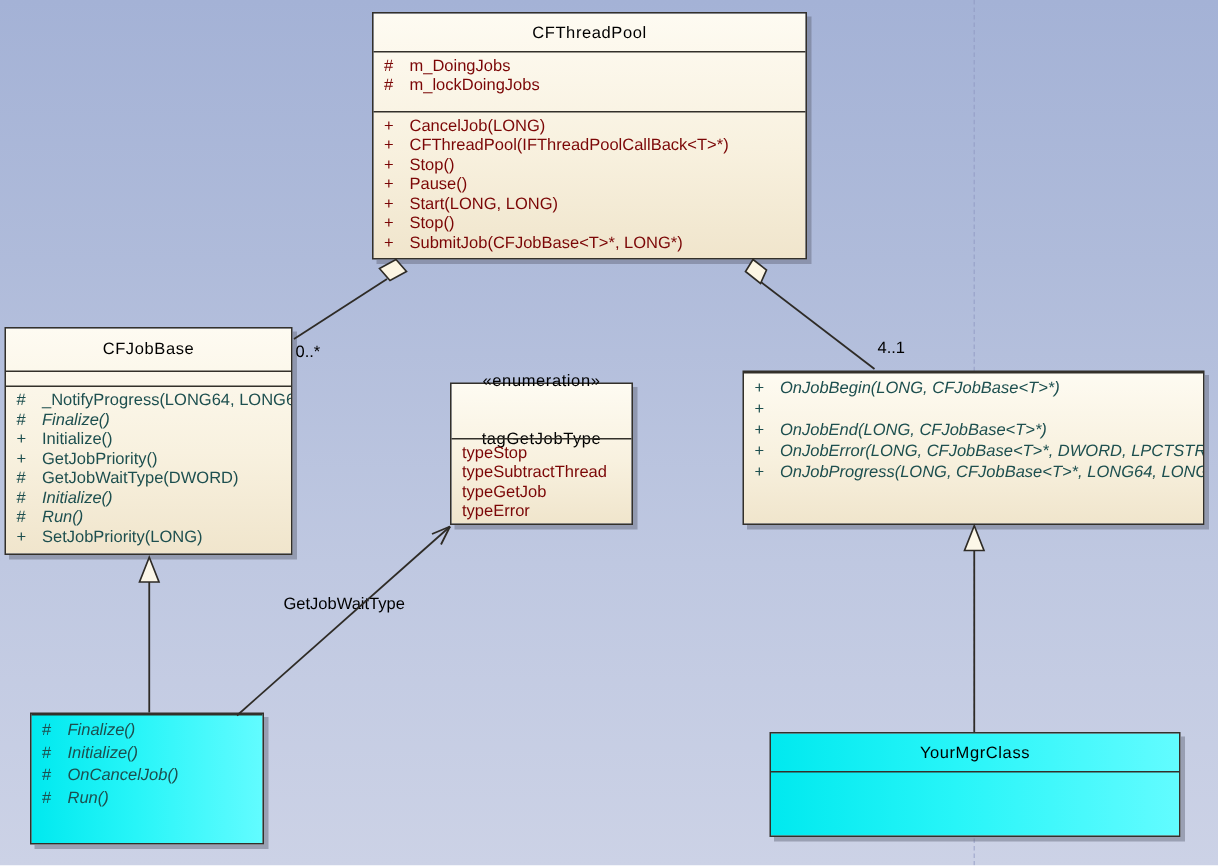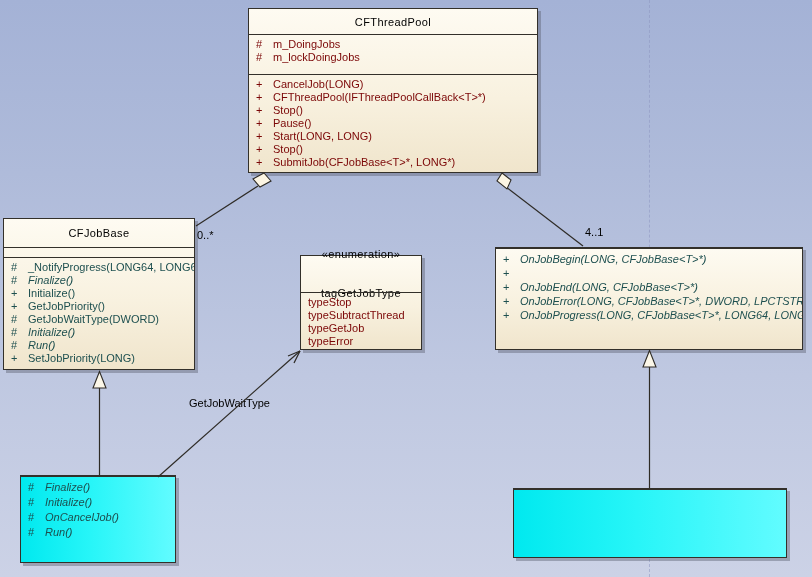--- a/index.html
+++ b/index.html
@@ -187,20 +187,21 @@
           <span class="i">OnCancelJob()</span>
         </div>
       <div class="row teal">
           <span class="vis">#</span>
           <span class="i">Run()</span>
         </div>
     </div>
   </div>
 
   <div class="uml-box cyan" style="left:513px;top:488px;width:274px;height:70px">
+    <div class="title" style="height:25px">YourMgrClass</div>
     <div class="comp grow"></div>
   </div>
 
   <div class="flo" style="left:197px;top:229px">0..*</div>
   <div class="flo" style="left:585px;top:226px">4..1</div>
   <div class="flo" style="left:189px;top:397px">GetJobWaitType</div>
 
   <svg class="connectors" width="812" height="577" viewBox="0 0 812 577">
     
     <line class="conn" x1="258" y1="186" x2="196" y2="226"></line>

